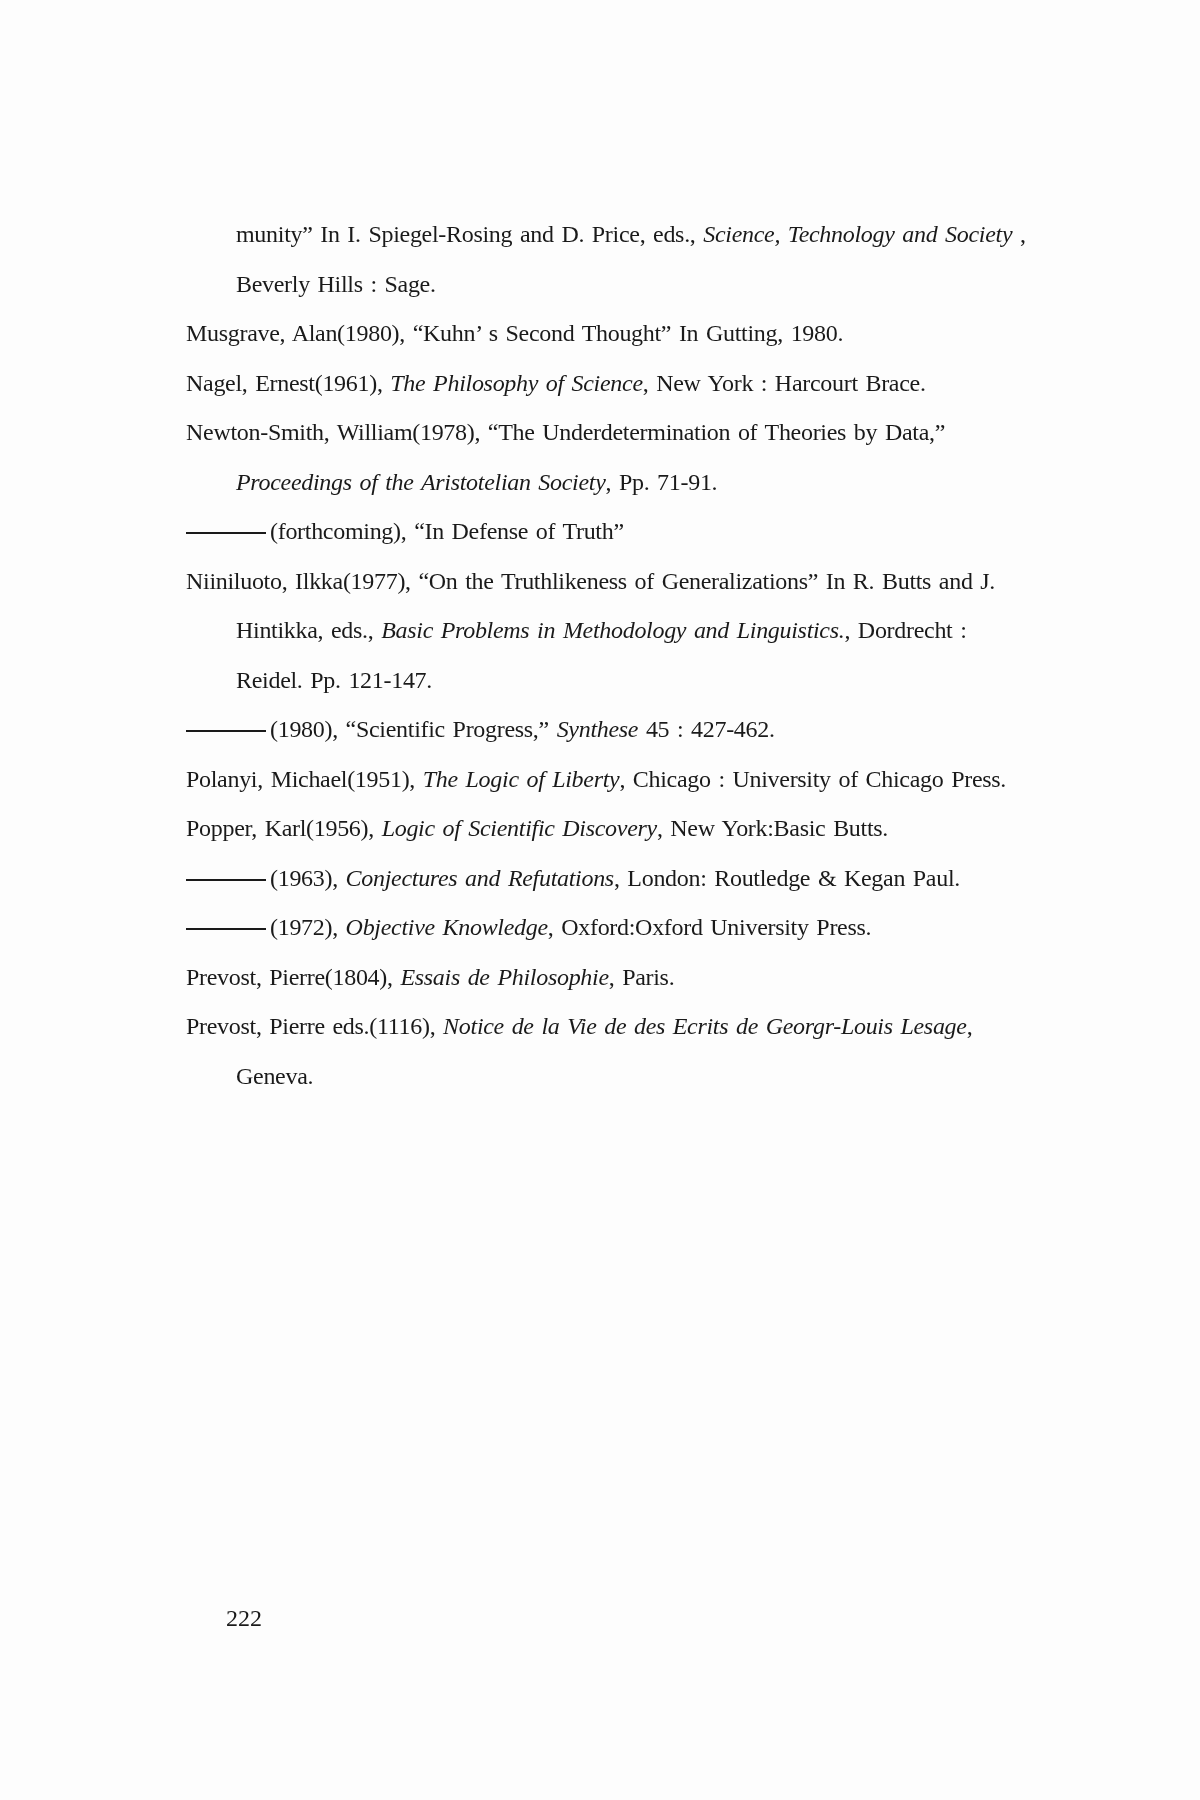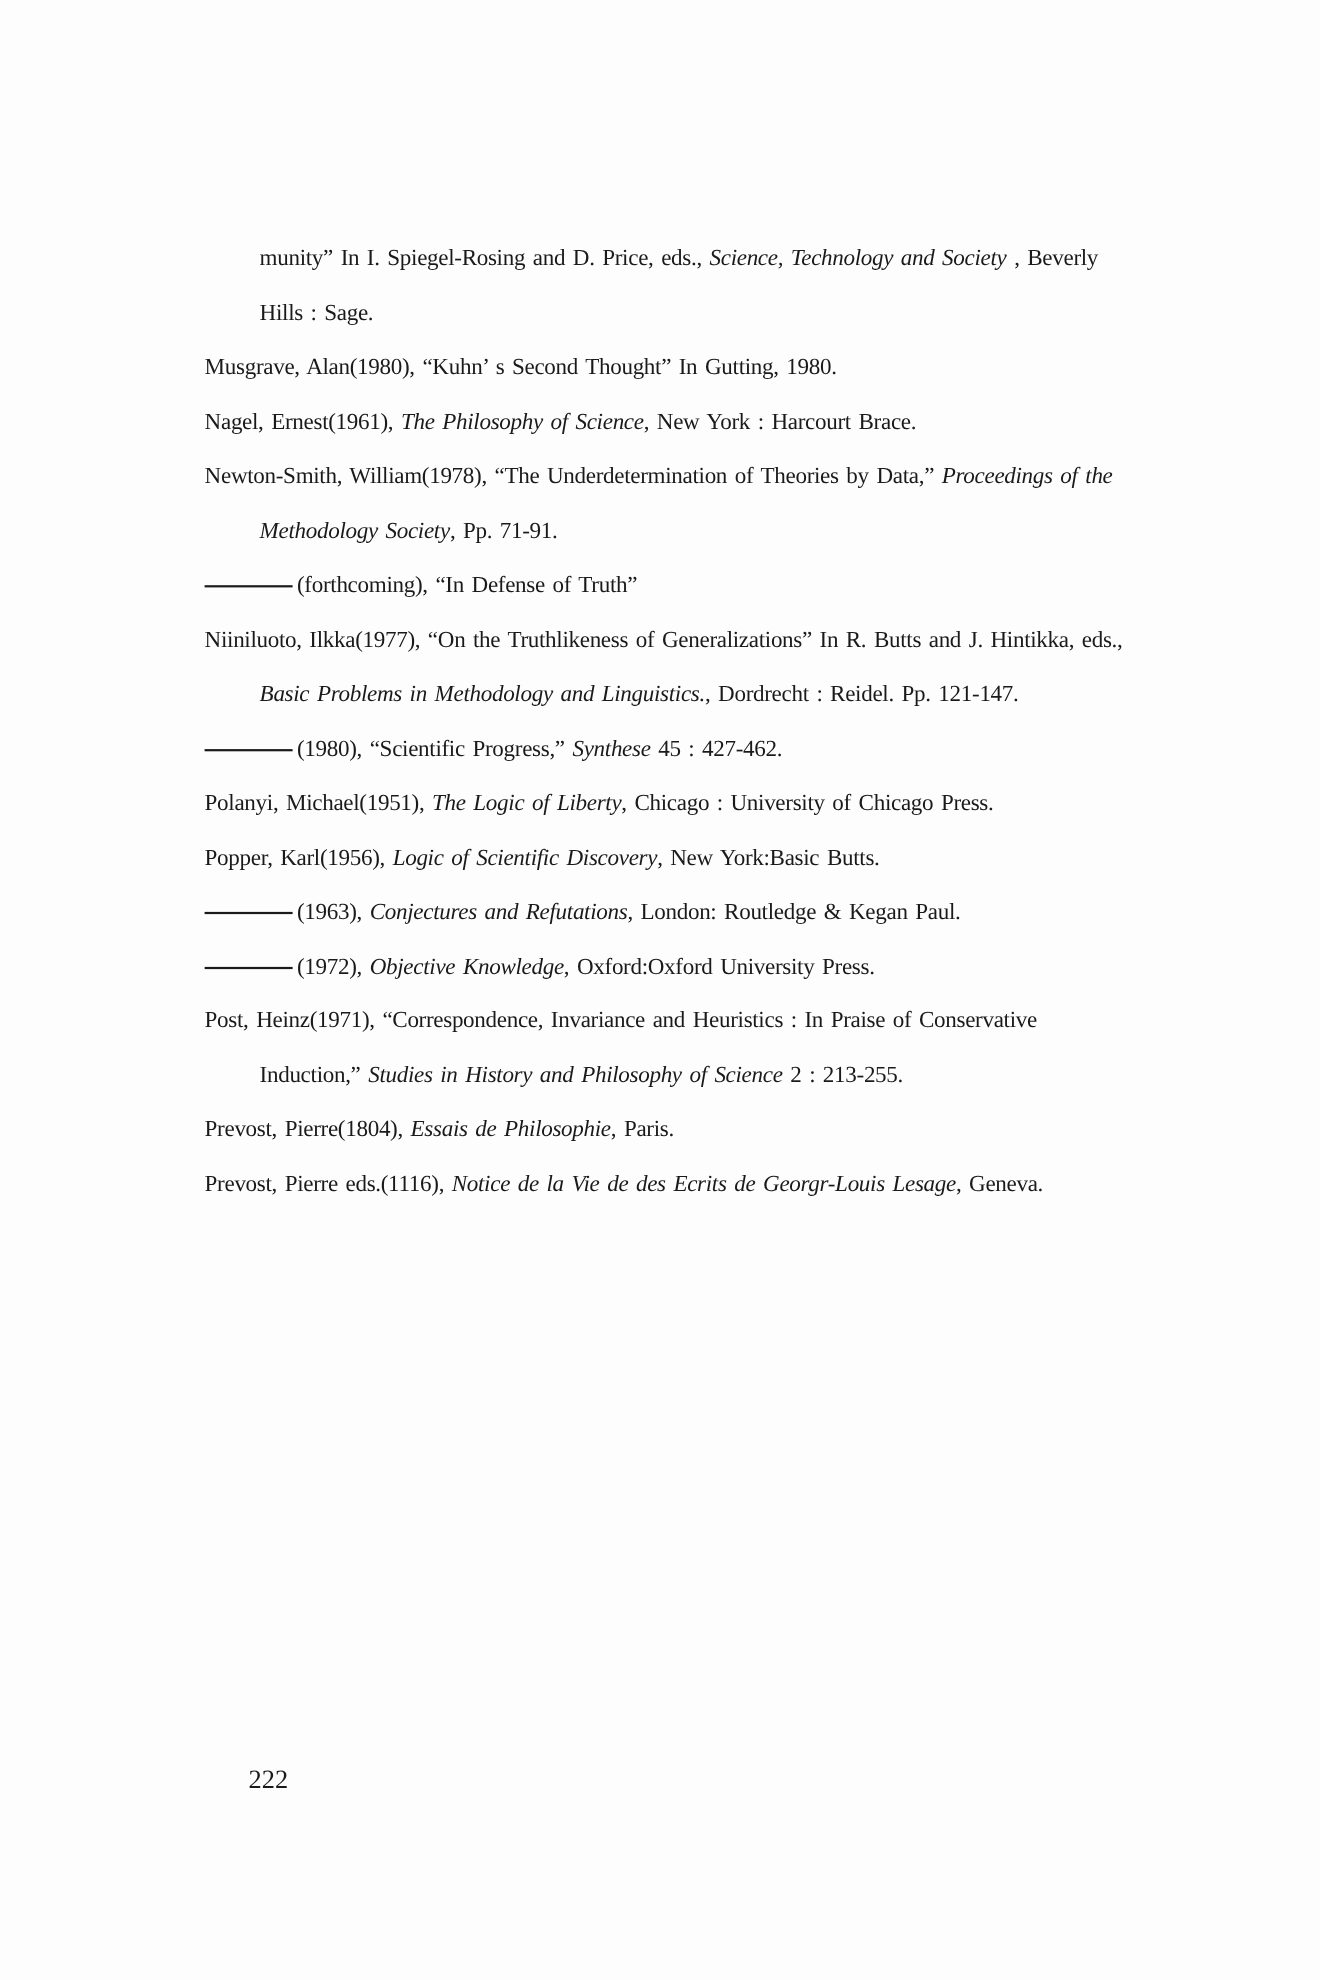--- a/index.html
+++ b/index.html
@@ -22,21 +22,21 @@
       height: 1800px;
       background: #fdfdfd;
     }
     .refs {
       position: absolute;
       left: 186px;
       top: 210px;
       width: 840px;
     }
     .ref {
-      font-size: 21px;
+      font-size: 24px;
       line-height: 49.5px;
       padding-left: 50px;
       text-indent: -50px;
       margin: 0;
       letter-spacing: -0.3px;
       word-spacing: 2px;
     }
     .ref.cont {
       padding-left: 50px;
       text-indent: 0;
@@ -61,26 +61,25 @@
     }
   </style>
 </head>
 <body>
 
 <div class="page">
   <div class="refs" id="refs">
       <p class="ref cont"><span>munity”  In I. Spiegel-Rosing and D. Price,  eds.,  </span><span class="it">Science,  Technology and Society</span><span> ,  Beverly Hills : Sage.</span></p>
       <p class="ref"><span>Musgrave,  Alan(1980),  “Kuhn’ s Second Thought”  In Gutting,  1980.</span></p>
       <p class="ref"><span>Nagel,  Ernest(1961),  </span><span class="it">The Philosophy of Science</span><span>,  New York : Harcourt Brace.</span></p>
-      <p class="ref"><span>Newton-Smith,  William(1978),  “The Underdetermination of Theories by Data,”  </span><span class="it">Proceedings of the Methodology Society</span><span>,  Pp. 71-91.</span></p>
+      <p class="ref"><span>Newton-Smith,  William(1978),  “The Underdetermination of Theories by Data,”  </span><span class="it">Proceedings of the Aristotelian Society</span><span>,  Pp. 71-91.</span></p>
       <p class="ref"><span class="dash"></span><span>(forthcoming),  “In Defense of Truth”</span></p>
       <p class="ref"><span>Niiniluoto,  Ilkka(1977),  “On the Truthlikeness of Generalizations”  In R. Butts and J. Hintikka,  eds.,  </span><span class="it">Basic Problems in Methodology and Linguistics.</span><span>,  Dordrecht : Reidel. Pp. 121-147.</span></p>
       <p class="ref"><span class="dash"></span><span>(1980),  “Scientific Progress,”  </span><span class="it">Synthese</span><span> 45 : 427-462.</span></p>
       <p class="ref"><span>Polanyi,  Michael(1951),  </span><span class="it">The Logic of Liberty</span><span>,  Chicago : University of Chicago Press.</span></p>
       <p class="ref"><span>Popper,  Karl(1956),  </span><span class="it">Logic of Scientific Discovery</span><span>,  New York:Basic Butts.</span></p>
       <p class="ref"><span class="dash"></span><span>(1963),  </span><span class="it">Conjectures and Refutations</span><span>,  London: Routledge &amp; Kegan Paul.</span></p>
       <p class="ref"><span class="dash"></span><span>(1972),  </span><span class="it">Objective Knowledge</span><span>,  Oxford:Oxford University Press.</span></p>
-      <p class="ref"><span>Post,  Heinz(1971),  “Correspondence,  Invariance and Heuristics : In Praise of Conservative Induction,”  </span><span class="it">Studies in History and Philosophy of Science</span><span> 2 : 213-255.</span></p>
       <p class="ref"><span>Prevost,  Pierre(1804),  </span><span class="it">Essais de Philosophie</span><span>,  Paris.</span></p>
       <p class="ref"><span>Prevost,  Pierre eds.(1116),  </span><span class="it">Notice de la Vie de des Ecrits de Georgr-Louis Lesage</span><span>,  Geneva.</span></p>
     </div>
   <div class="page-number">222</div>
 </div>
 
 </body></html>

